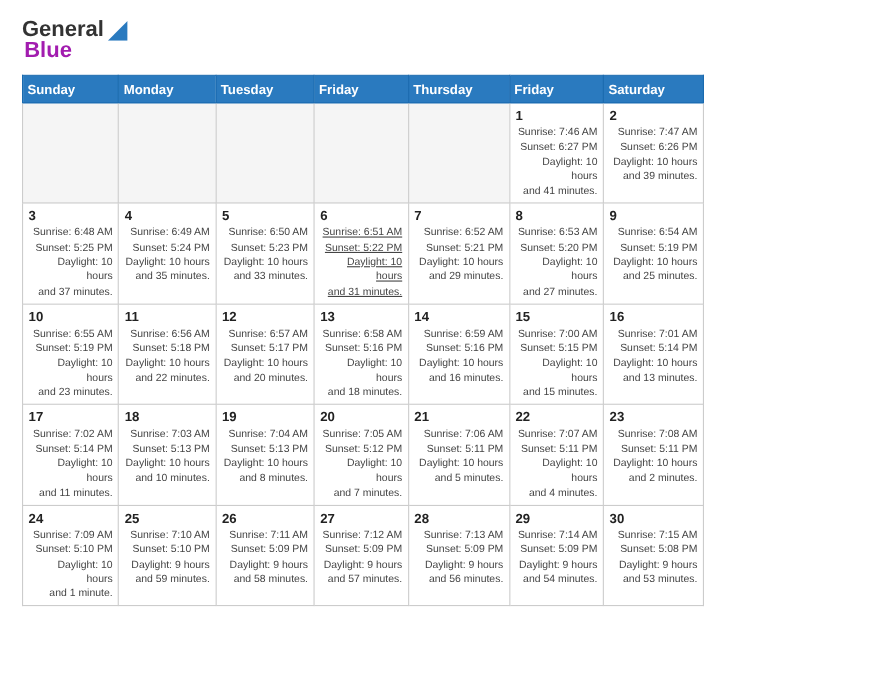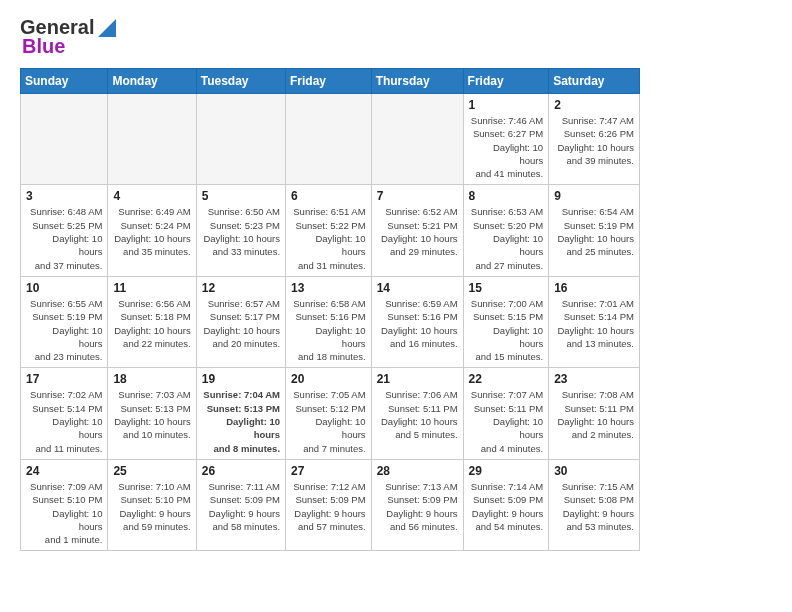--- a/index.html
+++ b/index.html
@@ -157,21 +157,21 @@
           </td>
           <td>
             <div class="day-number">5</div>
             <div class="day-info" style="white-space: pre-line;">Sunrise: 6:50 AM
 Sunset: 5:23 PM
 Daylight: 10 hours
 and 33 minutes.</div>
           </td>
           <td>
             <div class="day-number">6</div>
-            <div class="day-info" style="white-space: pre-line;">Sunrise: 6:51 AM
+            <div class="day-info" style="white-space: pre-line; text-decoration: underline;">Sunrise: 6:51 AM
 Sunset: 5:22 PM
 Daylight: 10 hours
 and 31 minutes.</div>
           </td>
           <td>
             <div class="day-number">7</div>
             <div class="day-info" style="white-space: pre-line;">Sunrise: 6:52 AM
 Sunset: 5:21 PM
 Daylight: 10 hours
 and 29 minutes.</div>
@@ -252,21 +252,21 @@
           </td>
           <td>
             <div class="day-number">18</div>
             <div class="day-info" style="white-space: pre-line;">Sunrise: 7:03 AM
 Sunset: 5:13 PM
 Daylight: 10 hours
 and 10 minutes.</div>
           </td>
           <td>
             <div class="day-number">19</div>
-            <div class="day-info" style="white-space: pre-line; font-weight: bold;">Sunrise: 7:04 AM
+            <div class="day-info" style="white-space: pre-line;">Sunrise: 7:04 AM
 Sunset: 5:13 PM
 Daylight: 10 hours
 and 8 minutes.</div>
           </td>
           <td>
             <div class="day-number">20</div>
             <div class="day-info" style="white-space: pre-line;">Sunrise: 7:05 AM
 Sunset: 5:12 PM
 Daylight: 10 hours
 and 7 minutes.</div>

